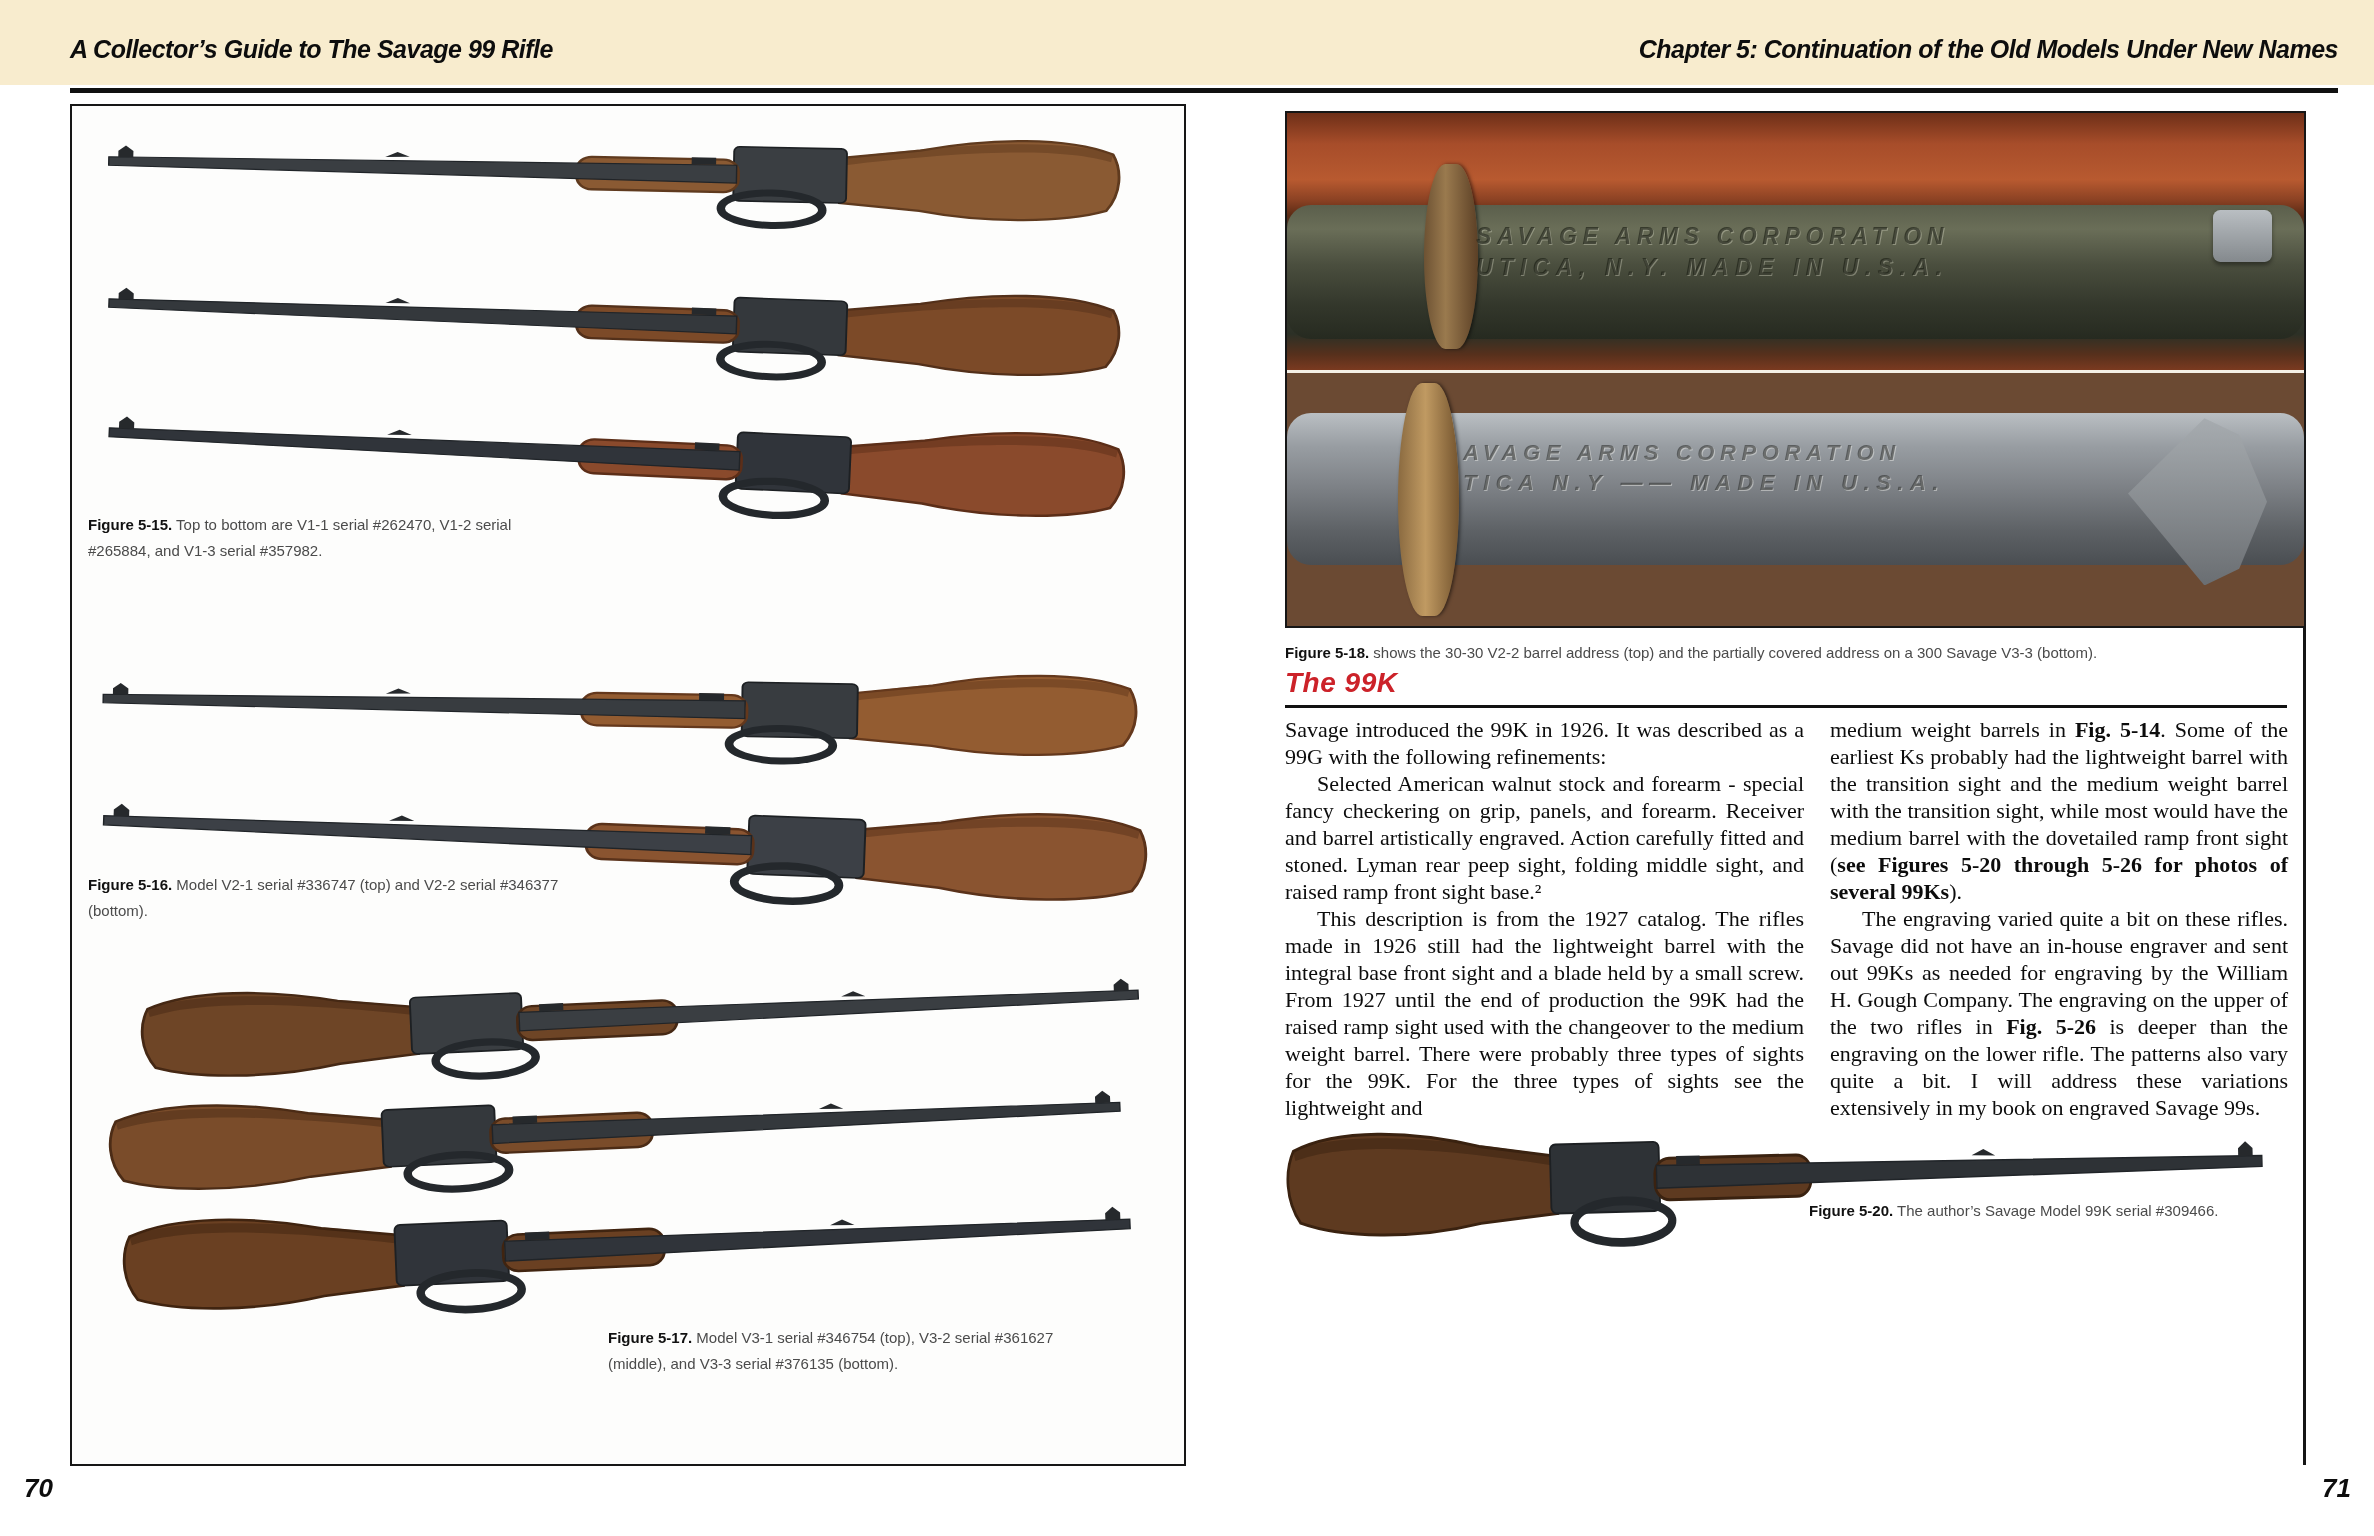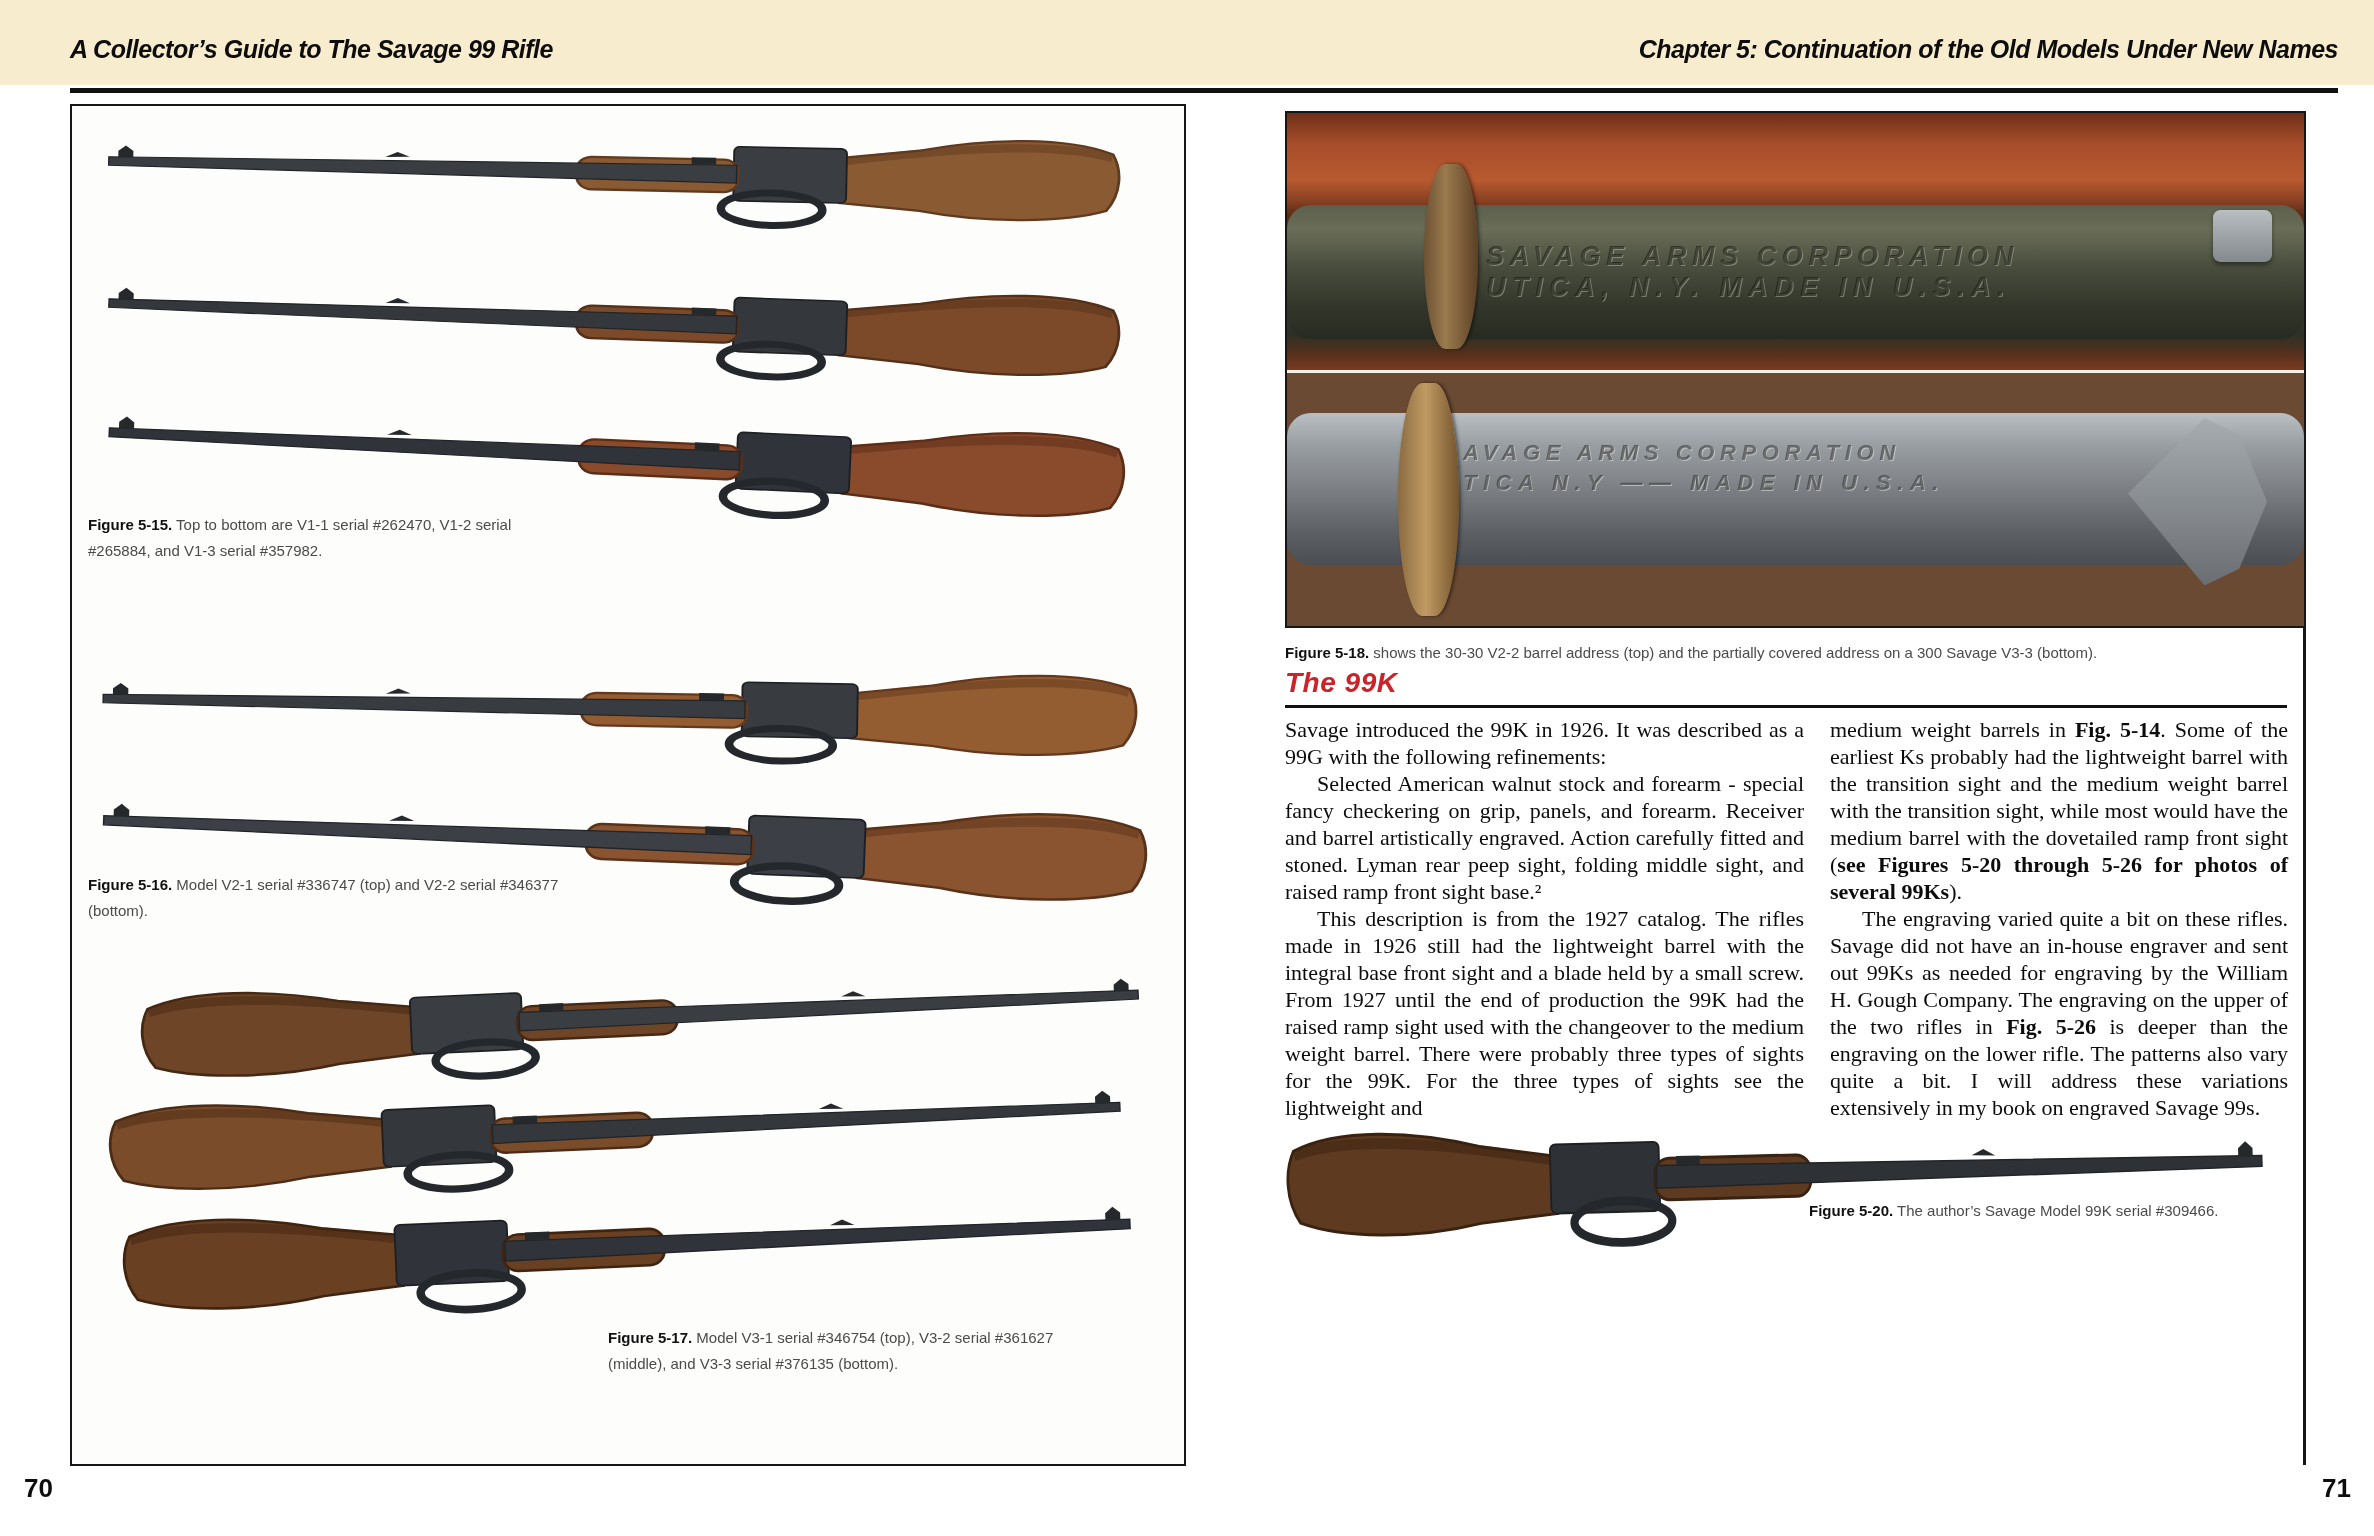--- a/index.html
+++ b/index.html
@@ -29,35 +29,35 @@
   .panel-top{background:linear-gradient(180deg,#6e2f18 0%,#a74d2a 12%,#b85a30 26%,#8a4123 34%,#5a2a14 40%,#3f3f33 46%,#4a4e3e 55%,#383c30 72%,#2c3026 86%,#57301c 94%,#7a3a20 100%);}
   .panel-bot{border-top:3.7px solid #f4f0e6;box-sizing:border-box;background:linear-gradient(180deg,#7e means 0,#000 0);background:linear-gradient(180deg,#813a1f 0%,#94492a 8%,#6f7277 18%,#8e9297 34%,#9aa0a4 46%,#71757a 62%,#53575b 76%,#45494d 84%,#6e3categories 0,#000 0);}
   .barrel-cyl{position:absolute;left:0;right:0;border-radius:24px;}
   .cyl-top{top:36%;height:52%;background:linear-gradient(180deg,#5b5f4c 0%,#6a6e58 18%,#4a4e3e 45%,#33372b 75%,#262a20 100%);}
   .cyl-bot{top:16%;height:60%;background:linear-gradient(180deg,#babfc3 0%,#989da2 22%,#7e8287 48%,#5d6165 78%,#4a4e52 100%);}
   .ring{position:absolute;border-radius:40%/50%;}
   .ring-top{left:137px;top:20%;width:54px;height:72%;background:linear-gradient(90deg,#6d5233,#9a7a4e 40%,#5c4026);box-shadow:1.9px 0 3.7px rgba(0,0,0,.5);}
   .ring-bot{left:111px;top:4%;width:61px;height:92%;background:linear-gradient(90deg,#8a6a40,#c09a62 45%,#74542e);box-shadow:1.9px 0 3.7px rgba(0,0,0,.5);}
   .engrave{position:absolute;font-style:italic;font-weight:bold;letter-spacing:5.6px;color:rgba(25,28,18,0.62);text-shadow:0.9px 0.9px 0 rgba(235,235,215,0.35);white-space:nowrap;}
   .engrave .l2{letter-spacing:6.5px;}
-  .eng-top{left:199px;top:42%;font-size:27px;line-height:31px;margin-top:20px;}
+  .eng-top{left:189px;top:42%;font-size:23px;line-height:31px;}
   .eng-bot{left:176px;top:26%;font-size:22px;line-height:30px;color:rgba(40,42,40,0.55);text-shadow:0.9px 0.9px 0 rgba(245,245,240,0.45);}
   .sightbase{position:absolute;right:32px;top:38%;width:59px;height:52px;background:linear-gradient(180deg,#b9bec2,#84898d);border-radius:7.4px;box-shadow:0 2.8px 4.6px rgba(0,0,0,.4);}
   .blade{position:absolute;right:37px;top:18%;width:139px;height:66%;background:linear-gradient(180deg,#a7acb0,#6a6e72);clip-path:polygon(0 45%,55% 0,80% 10%,100% 50%,80% 90%,55% 100%);}
   
   .sec-heading{position:absolute;left:1285px;top:667px;font-size:28px;font-weight:bold;font-style:italic;color:var(--red,#cc2229);font-family:"Liberation Sans",sans-serif;letter-spacing:0.5px;text-align:center;}
   .sec-rule{position:absolute;left:1285px;top:705px;width:1002px;height:2.8px;background:#111;}
   .columns{position:absolute;left:1285px;top:716px;width:1004px;display:flex;gap:26px;
     font-family:"Liberation Serif",serif;font-size:22px;line-height:27px;color:#0c0c0c;text-align:justify;}
   .col-l{width:519px;}
   .col-r{width:458px;}
   .columns p{margin:0;}
   .columns p.indent{text-indent:32px;}
   
-  .pagenum{position:absolute;top:1473px;font-size:26px;font-weight:bold;color:#0d0d0d;}
+  .pagenum{position:absolute;top:1473px;font-size:26px;font-weight:bold;font-style:italic;color:#0d0d0d;}
   .pn-left{left:24px;}
   .pn-right{right:24px;}
 </style>
 </head>
 <body style="--cream: #f8ecce; --red: #cc2229;">
 
 <div class="cream-band"></div>
 <div class="hdr hdr-left">A Collector’s Guide to The Savage 99 Rifle</div>
 <div class="hdr hdr-right">Chapter 5: Continuation of the Old Models Under New Names</div>
 <div class="hdr-rule"></div>

